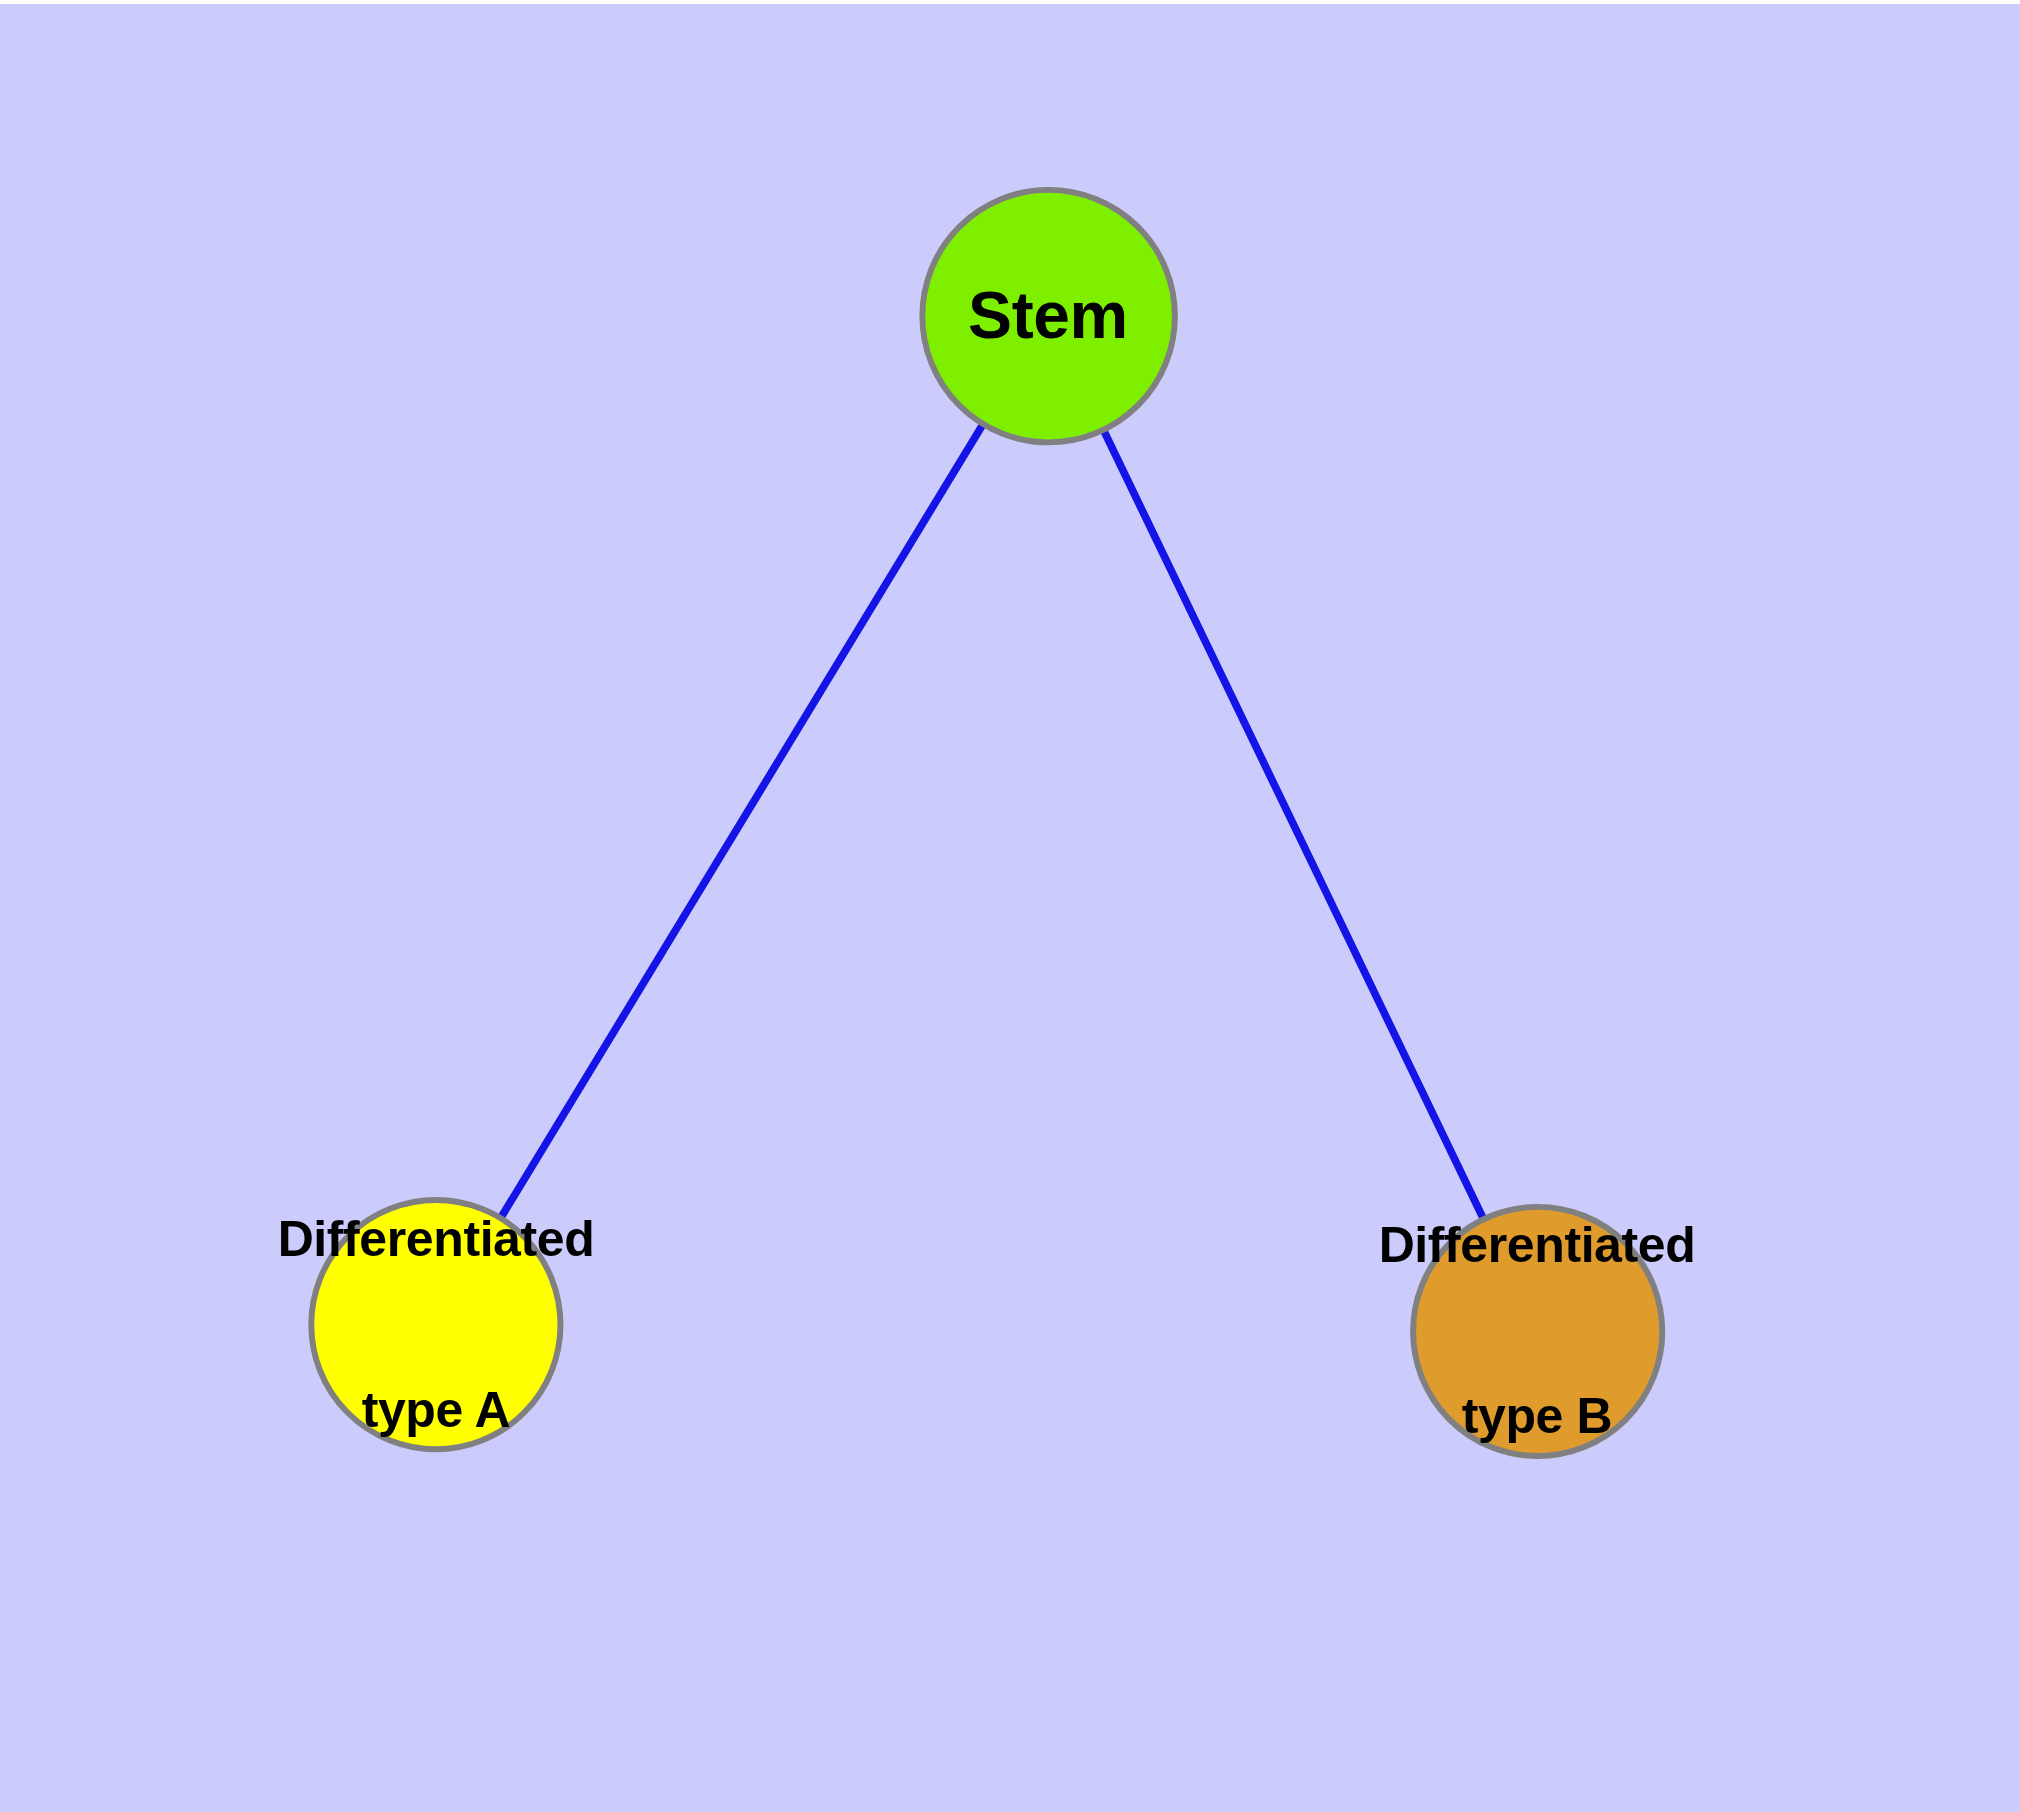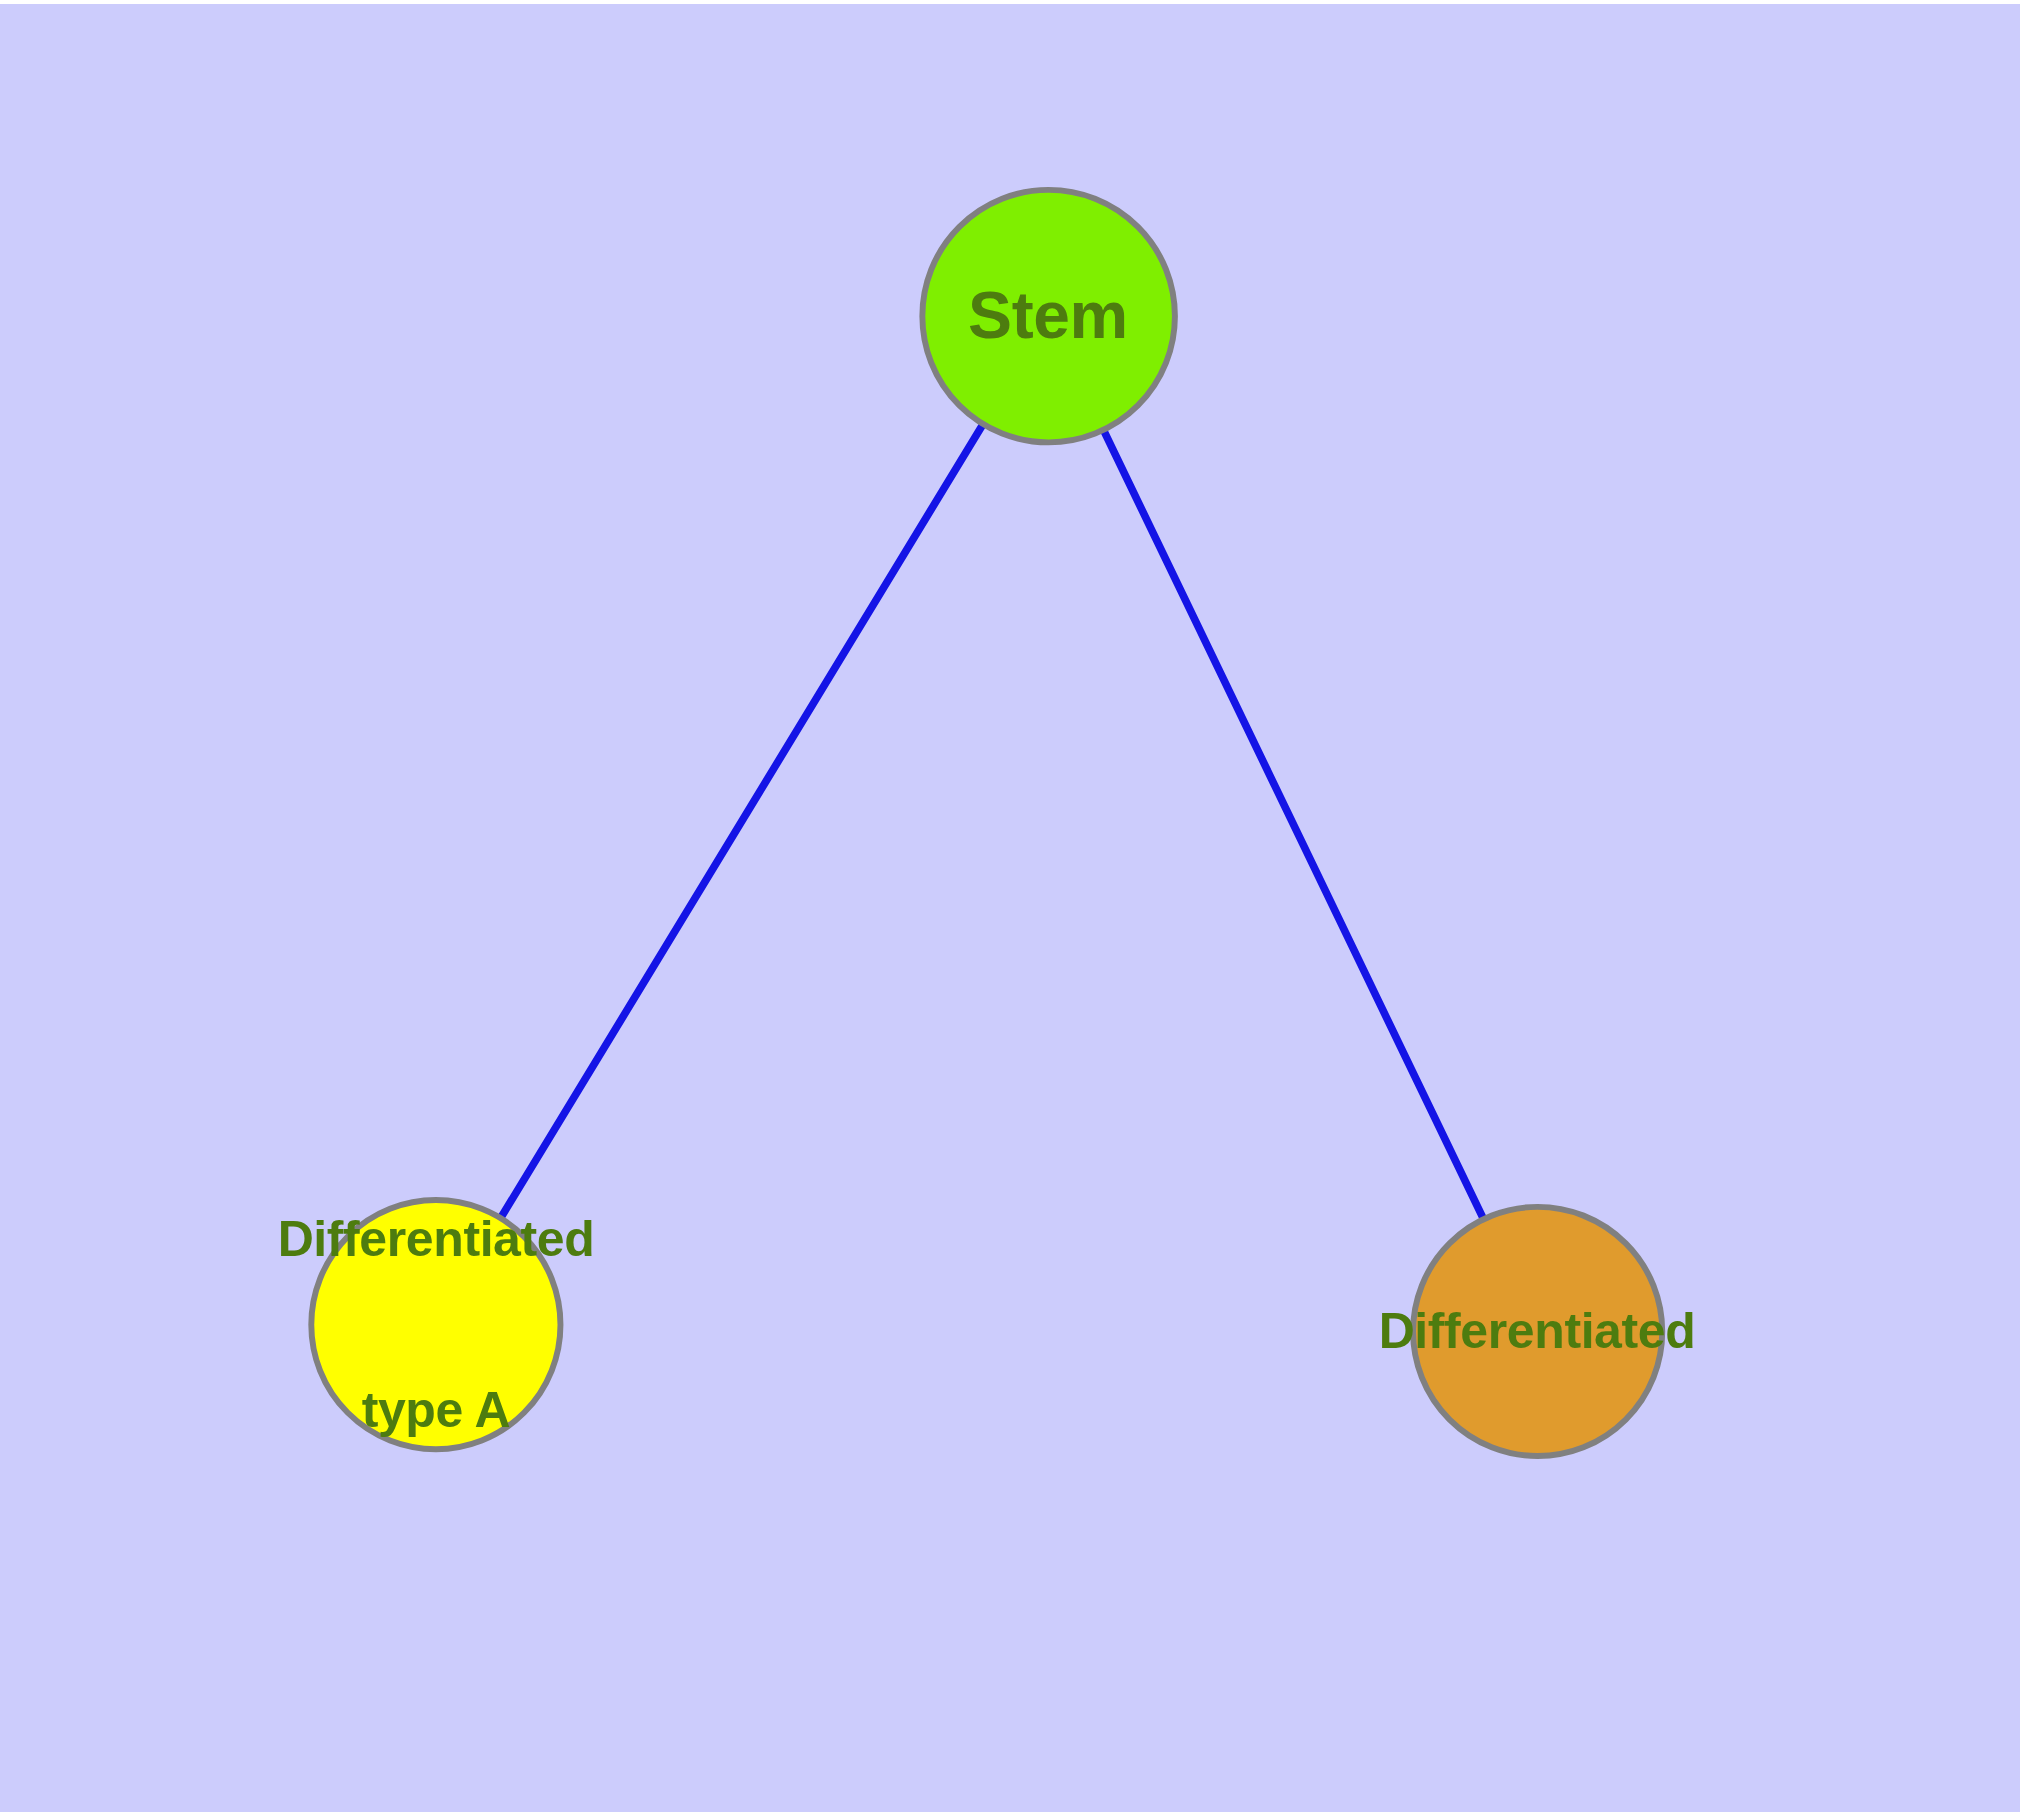--- a/index.html
+++ b/index.html
@@ -28,21 +28,21 @@
     position: absolute;
     left: 0;
     top: 0;
     width: 2021px;
     height: 1812px;
   }
   .node-label {
     position: absolute;
     text-align: center;
     font-weight: bold;
-    color: #4d7c0f;
+    color: #000000;
     white-space: pre;
     line-height: 1.14;
     letter-spacing: -0.4px;
     pointer-events: none;
     transform: translate(-50%, -50%);
   }
   .node-label.single {
     font-size: 66px;
   }
   .node-label.multi {
@@ -70,16 +70,17 @@
 
   <div class="node-label single" id="label-stem" style="left:1048px; top:316px;">Stem</div>
 
   <div class="node-label multi" id="label-diff_a" style="left:436px; top:1325px;">
     <div>Differentiated</div>
     <div>type A</div>
   </div>
 
   <div class="node-label multi" id="label-diff_b" style="left:1537px; top:1331px;">
     <div>Differentiated</div>
+    <div>type B</div>
   </div>
 
 </div>
 
 
 </body></html>

